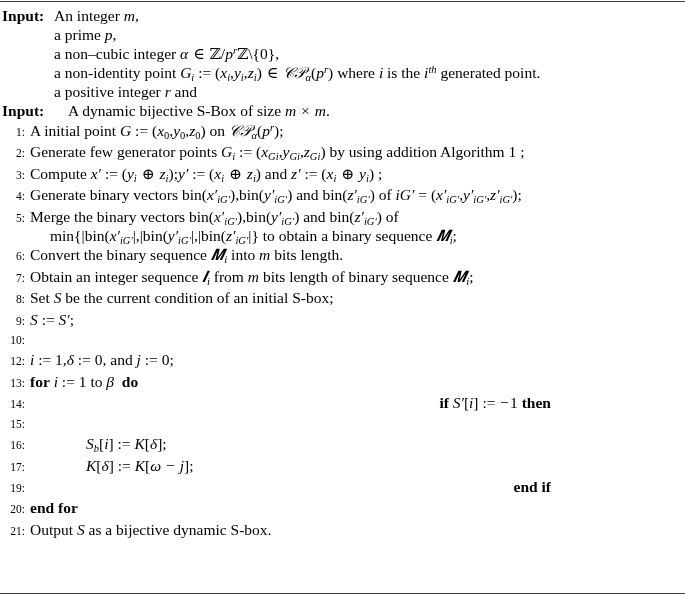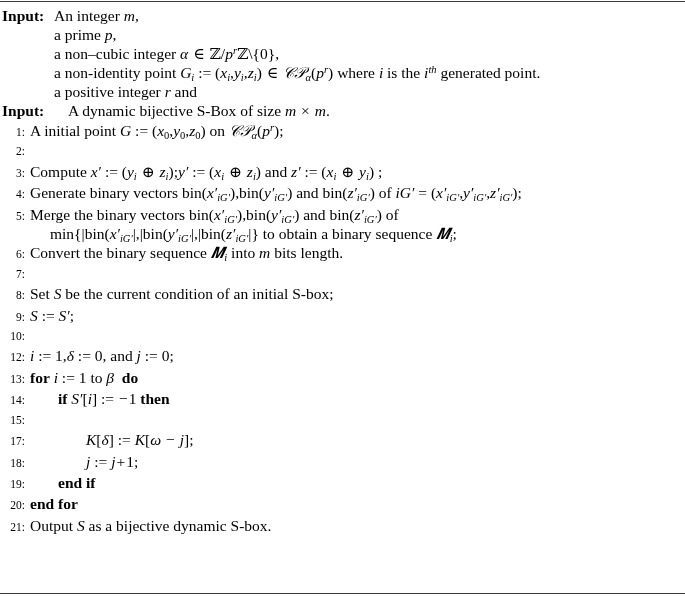--- a/index.html
+++ b/index.html
@@ -76,21 +76,21 @@
     box-sizing: border-box;
     white-space: nowrap;
   }
   .step-body {
     flex: 1 1 auto;
     white-space: nowrap;
   }
   .step-body.wrapline {
     white-space: normal;
   }
-  .ind-1 { padding-left: 28px; }
+  .ind-1 { padding-left: 28px; text-align: right; }
   .ind-2 { padding-left: 56px; }
   .contline {
     display: block;
     padding-left: 20px;
     min-height: 19.4px;
     line-height: 19.4px;
   }
 
   
   i, .it { font-style: italic; }
@@ -163,20 +163,21 @@
 
     <div class="steps">
 
       <div class="step">
         <span class="step-num">1:</span>
         <span class="step-body">A initial point <i>G</i> := (<i>x</i><sub class="rm">0</sub>,<i>y</i><sub class="rm">0</sub>,<i>z</i><sub class="rm">0</sub>) on <span class="cal">𝒞𝒫</span><sub>α</sub>(<i>p</i><sup>r</sup>);</span>
       </div>
 
       <div class="step">
         <span class="step-num">2:</span>
+        <span class="step-body">Generate few generator points <i>G</i><sub>i</sub> := (<i>x</i><sub>Gi</sub>,<i>y</i><sub>Gi</sub>,<i>z</i><sub>Gi</sub>) by using addition Algorithm 1 ;</span>
       </div>
 
       <div class="step">
         <span class="step-num">3:</span>
         <span class="step-body">Compute <i>x</i><span class="prime">′</span> := (<i>y</i><sub>i</sub> <span class="op">⊕</span> <i>z</i><sub>i</sub>);<i>y</i><span class="prime">′</span> := (<i>x</i><sub>i</sub> <span class="op">⊕</span> <i>z</i><sub>i</sub>) and <i>z</i><span class="prime">′</span> := (<i>x</i><sub>i</sub> <span class="op">⊕</span> <i>y</i><sub>i</sub>) ;</span>
       </div>
 
       <div class="step">
         <span class="step-num">4:</span>
         <span class="step-body">Generate binary vectors bin(<i>x</i><span class="prime">′</span><sub>iG′</sub>),bin(<i>y</i><span class="prime">′</span><sub>iG′</sub>) and bin(<i>z</i><span class="prime">′</span><sub>iG′</sub>) of <i>iG</i><span class="prime">′</span> = (<i>x</i><span class="prime">′</span><sub>iG′</sub>,<i>y</i><span class="prime">′</span><sub>iG′</sub>,<i>z</i><span class="prime">′</span><sub>iG′</sub>);</span>
@@ -187,20 +188,21 @@
         <span class="step-body wrapline">Merge the binary vectors bin(<i>x</i><span class="prime">′</span><sub>iG′</sub>),bin(<i>y</i><span class="prime">′</span><sub>iG′</sub>) and bin(<i>z</i><span class="prime">′</span><sub>iG′</sub>) of<span class="contline">min{|bin(<i>x</i><span class="prime">′</span><sub>iG′</sub>|,|bin(<i>y</i><span class="prime">′</span><sub>iG′</sub>|,|bin(<i>z</i><span class="prime">′</span><sub>iG′</sub>|} to obtain a binary sequence <span class="cal">𝑴</span><sub>i</sub>;</span></span>
       </div>
 
       <div class="step">
         <span class="step-num">6:</span>
         <span class="step-body">Convert the binary sequence <span class="cal">𝑴</span><sub>i</sub> into <i>m</i> bits length.</span>
       </div>
 
       <div class="step">
         <span class="step-num">7:</span>
+        <span class="step-body">Obtain an integer sequence <span class="cal">𝑰</span><sub>i</sub> from <i>m</i> bits length of binary sequence <span class="cal">𝑴</span><sub>i</sub>;</span>
       </div>
 
       <div class="step">
         <span class="step-num">8:</span>
         <span class="step-body">Set <i>S</i> be the current condition of an initial S-box;</span>
       </div>
 
       <div class="step">
         <span class="step-num">9:</span>
         <span class="step-body"><i>S</i> := <i>S</i><span class="prime">′</span>;</span>
@@ -223,30 +225,30 @@
 
       <div class="step">
         <span class="step-num">14:</span>
         <span class="step-body ind-1"><span class="bf">if</span> <i>S</i><span class="prime">′</span>[<i>i</i>] := <span class="op">−</span>1 <span class="bf">then</span></span>
       </div>
 
       <div class="step">
         <span class="step-num">15:</span>
       </div>
 
+      <div class="step">
+        <span class="step-num">16:</span>
+        <span class="step-body ind-2"><i>S</i><sub>b</sub>[<i>i</i>] := <i>K</i>[<i>δ</i>];</span>
+      </div>
 
       <div class="step">
         <span class="step-num">17:</span>
         <span class="step-body ind-2"><i>K</i>[<i>δ</i>] := <i>K</i>[<i>ω</i> <span class="op">−</span> <i>j</i>];</span>
       </div>
 
-      <div class="step">
-        <span class="step-num">18:</span>
-        <span class="step-body ind-2"><i>j</i> := <i>j</i><span class="op">+</span>1;</span>
-      </div>
 
       <div class="step">
         <span class="step-num">19:</span>
         <span class="step-body ind-1 bf">end if</span>
       </div>
 
       <div class="step">
         <span class="step-num">20:</span>
         <span class="step-body bf">end for</span>
       </div>

